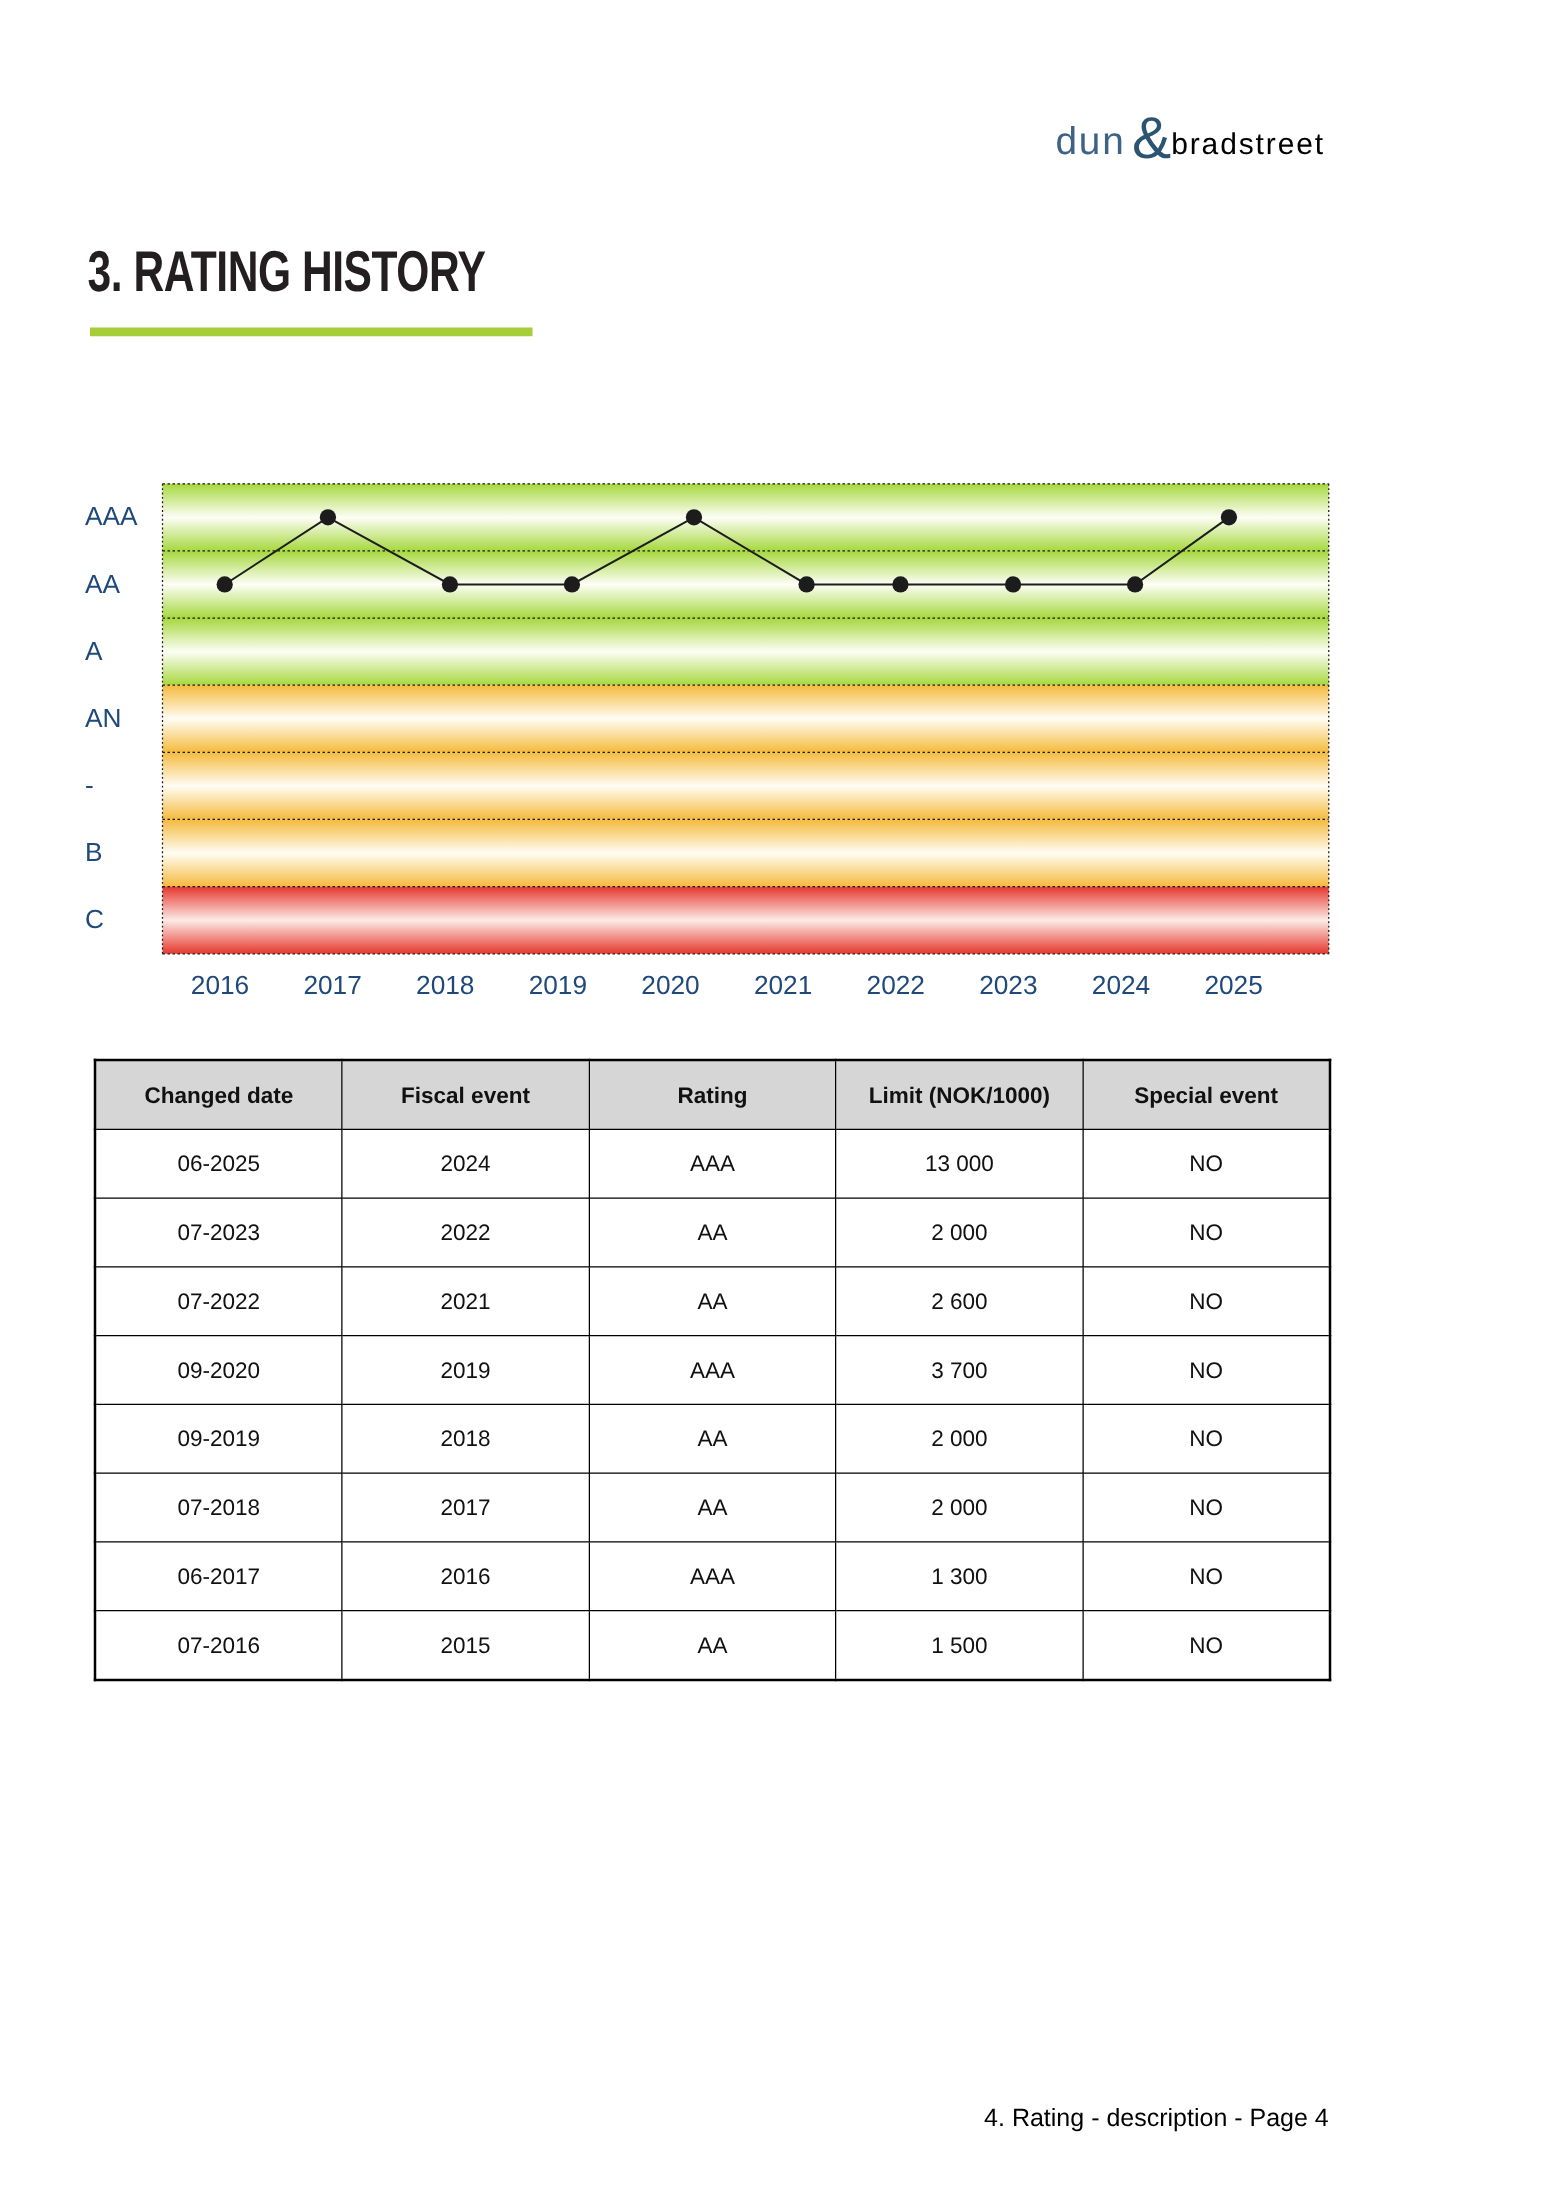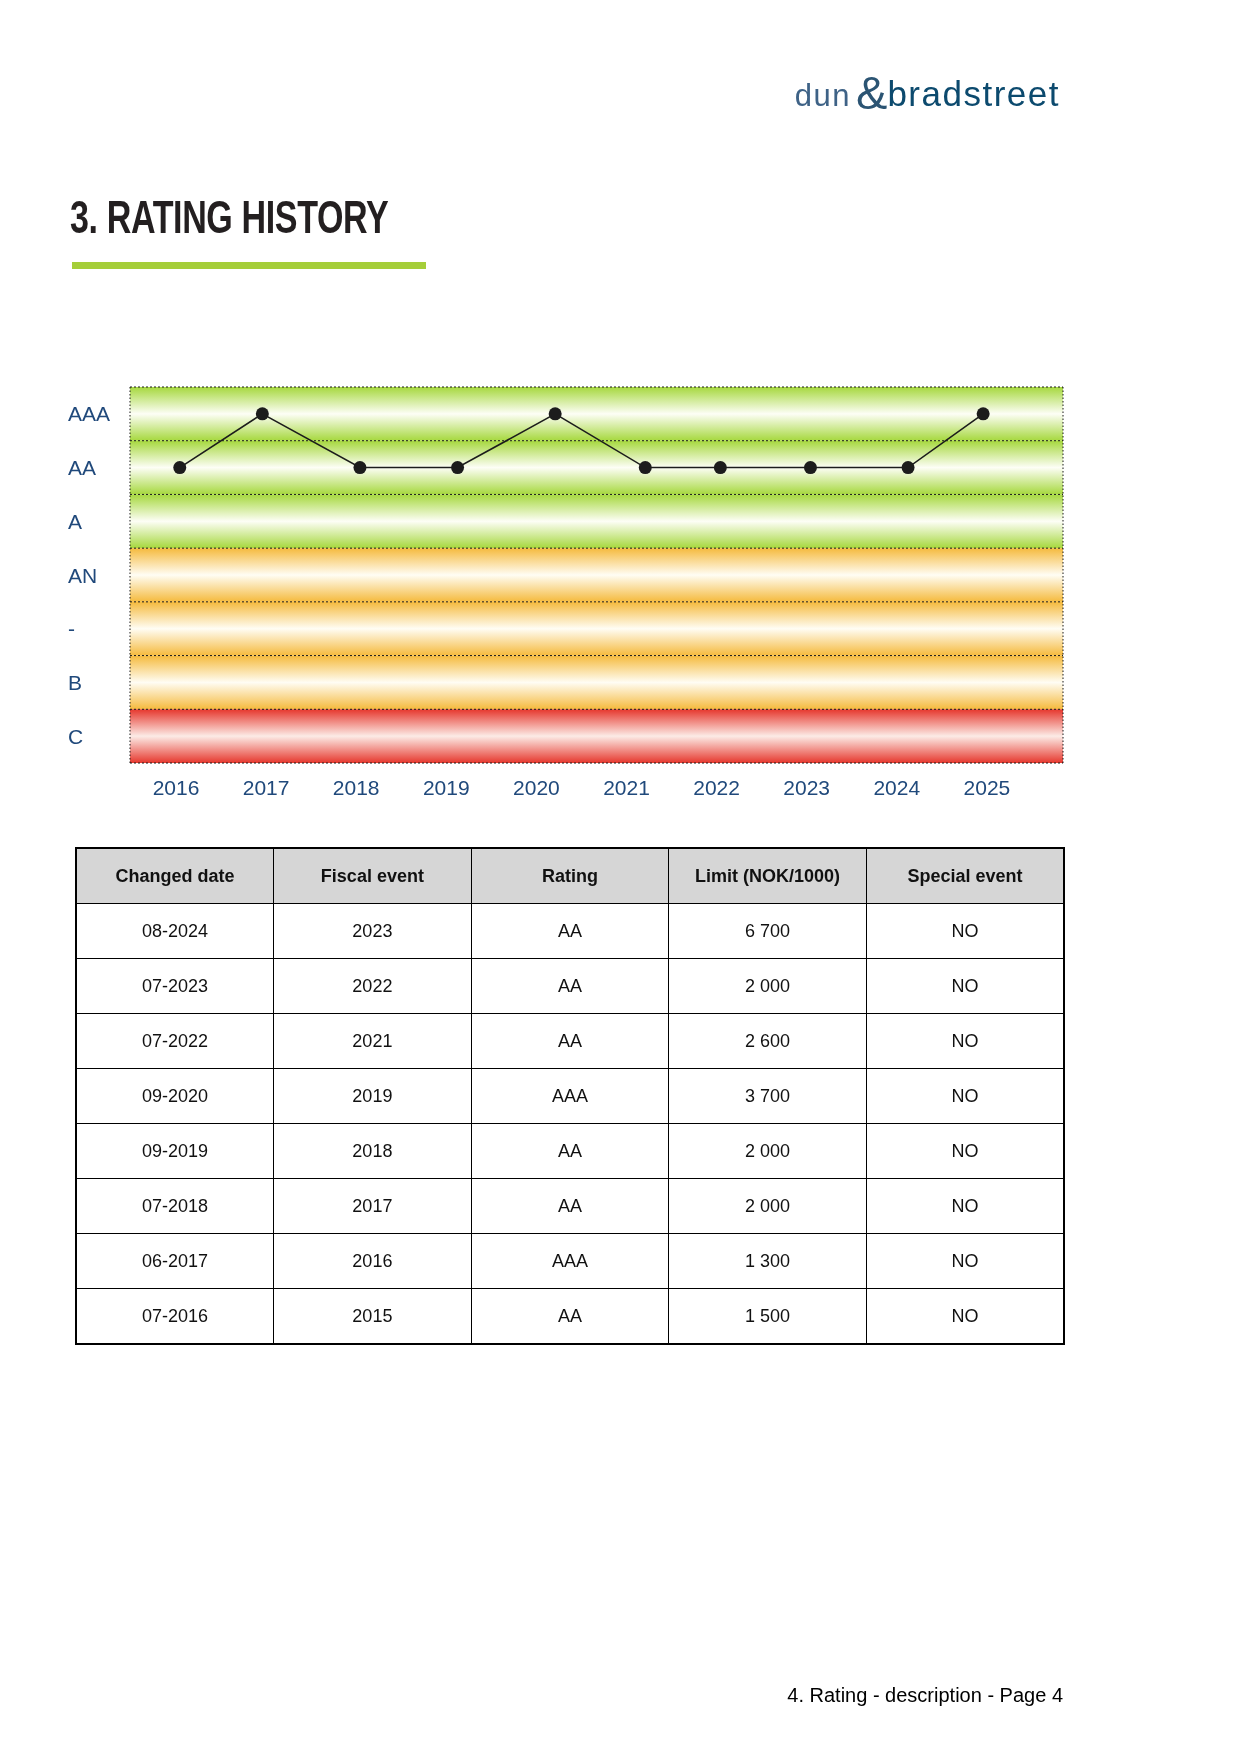--- a/index.html
+++ b/index.html
@@ -4,21 +4,21 @@
 <style>
   html,body{margin:0;padding:0;background:#fff;}
   #page{position:relative;width:1241px;height:1754px;background:#ffffff;overflow:hidden;
         font-family:"Liberation Sans",sans-serif;}
   
   .logo{position:absolute;top:74px;left:0;width:1060px;display:flex;justify-content:flex-end;
         align-items:baseline;font-family:"Liberation Sans",sans-serif;}
   .logo .dun{font-size:31px;font-weight:400;color:#3e6286;letter-spacing:1.5px;}
   .logo .amp{font-size:47px;font-weight:400;color:#2b5473;line-height:0;position:relative;top:3px;
              margin:0 0 0 5px;}
-  .logo .brad{font-size:35px;font-weight:400;color:#0c4a6e;letter-spacing:1.5px;}
+  .logo .brad{font-size:24px;font-weight:400;color:#000000;letter-spacing:1.5px;margin-top:28px;}
   
   .title{position:absolute;left:70px;top:190px;font-size:46px;font-weight:700;color:#231f20;
          letter-spacing:-0.5px;transform:scaleX(0.74);transform-origin:left bottom;white-space:nowrap;}
   .title-rule{position:absolute;left:72px;top:262px;width:354px;height:7px;background:#a5ce39;}
   
   .chart-wrap{position:absolute;left:0;top:380px;width:1100px;height:435px;}
   svg{font-family:"Liberation Sans",sans-serif;}
   
   .rating-table{position:absolute;left:75px;top:847px;width:990px;border-collapse:collapse;
                 font-size:18px;color:#111;table-layout:fixed;}
@@ -136,24 +136,24 @@
       <tr>
           <th>Changed date</th>
           <th>Fiscal event</th>
           <th>Rating</th>
           <th>Limit (NOK/1000)</th>
           <th>Special event</th>
         </tr>
     </thead>
     <tbody>
         <tr>
-          <td>08-2024</td>
-          <td>2023</td>
-          <td>AA</td>
-          <td>6 700</td>
+          <td>06-2025</td>
+          <td>2024</td>
+          <td>AAA</td>
+          <td>13 000</td>
           <td>NO</td>
         </tr>
         <tr>
           <td>07-2023</td>
           <td>2022</td>
           <td>AA</td>
           <td>2 000</td>
           <td>NO</td>
         </tr>
         <tr>

